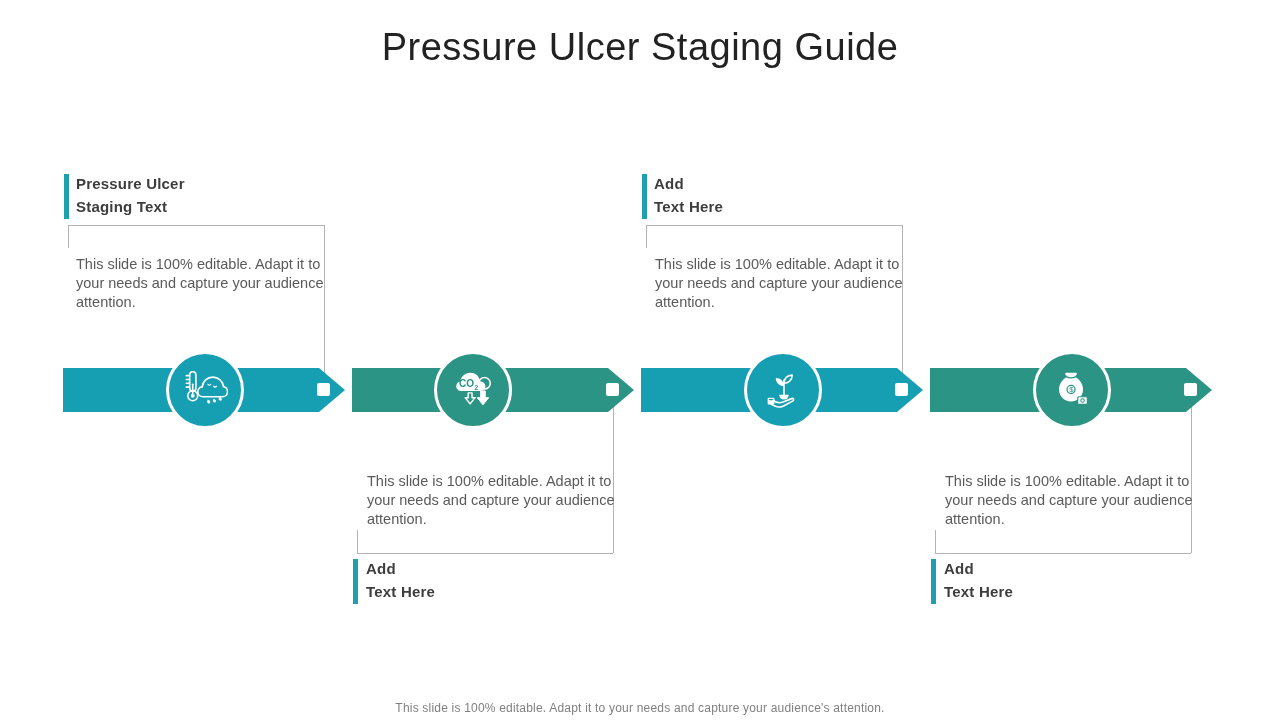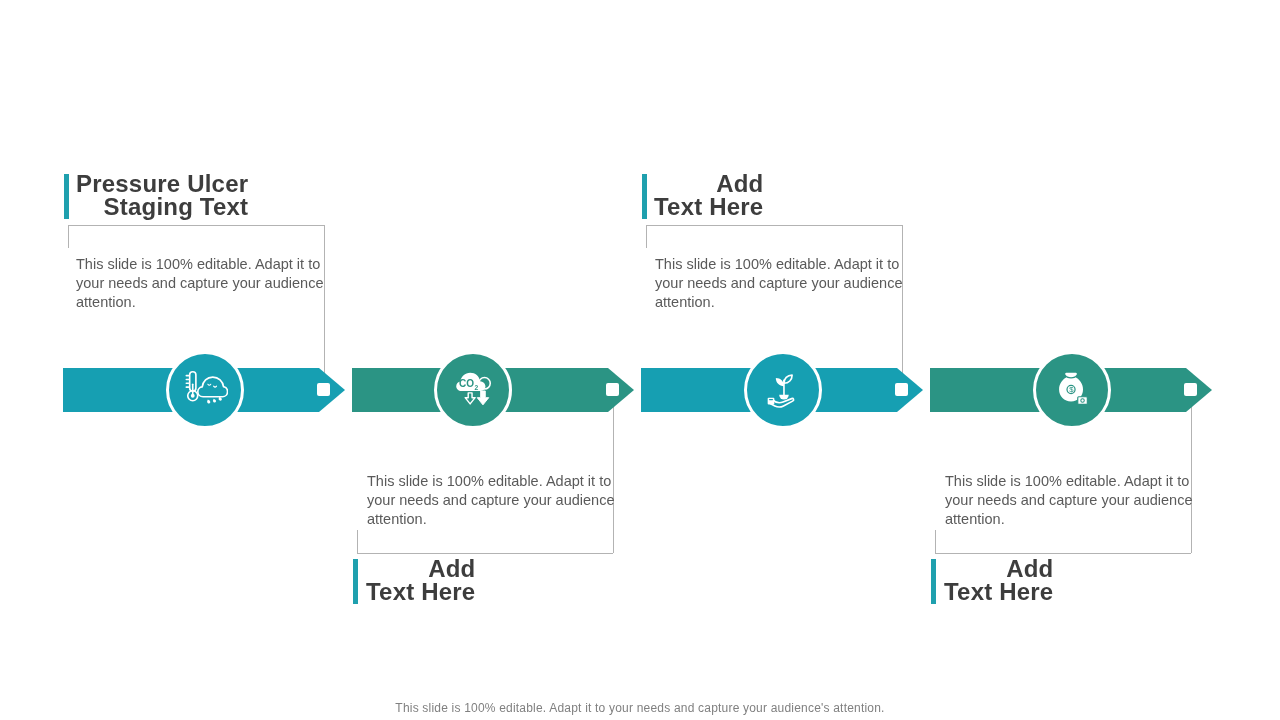--- a/index.html
+++ b/index.html
@@ -60,22 +60,22 @@
 
   
   .accent{position:absolute;width:5px;height:45px;background:#1fa0ae;}
   .s1 .accent{left:64px;top:174px}
   .s3 .accent{left:642px;top:174px}
   .s2 .accent{left:353px;top:559px}
   .s4 .accent{left:931px;top:559px}
 
   .heading{
     position:absolute;
-    font-size:24px;font-weight:700;color:#3d3d3d;
-    line-height:23px;letter-spacing:0.2px;white-space:nowrap;text-align:right;
+    font-size:15px;font-weight:700;color:#3d3d3d;
+    line-height:23px;letter-spacing:0.2px;white-space:nowrap;
   }
   .s1 .heading{left:76px;top:172px}
   .s3 .heading{left:654px;top:172px}
   .s2 .heading{left:366px;top:557px}
   .s4 .heading{left:944px;top:557px}
 
   .body-text{
     position:absolute;width:254px;
     font-size:14.5px;color:#5a5a5a;line-height:19px;
   }
@@ -88,20 +88,21 @@
     position:absolute;left:0;top:701px;width:1280px;
     text-align:center;font-size:12px;color:#808080;letter-spacing:0.2px;
   }
   .icon-svg{display:block;}
 </style>
 </head>
 <body>
 
 <div class="slide">
 
+  <div class="title">Pressure Ulcer Staging Guide</div>
 
   <div class="s1" style="--c: #169FB2;">
     <div class="accent" style="background: rgb(31, 160, 174);"></div>
     <div class="heading">
       <div>Pressure Ulcer</div>
       <div>Staging Text</div>
     </div>
     <div class="hline"></div>
     <div class="stub"></div>
     <div class="vline"></div>

